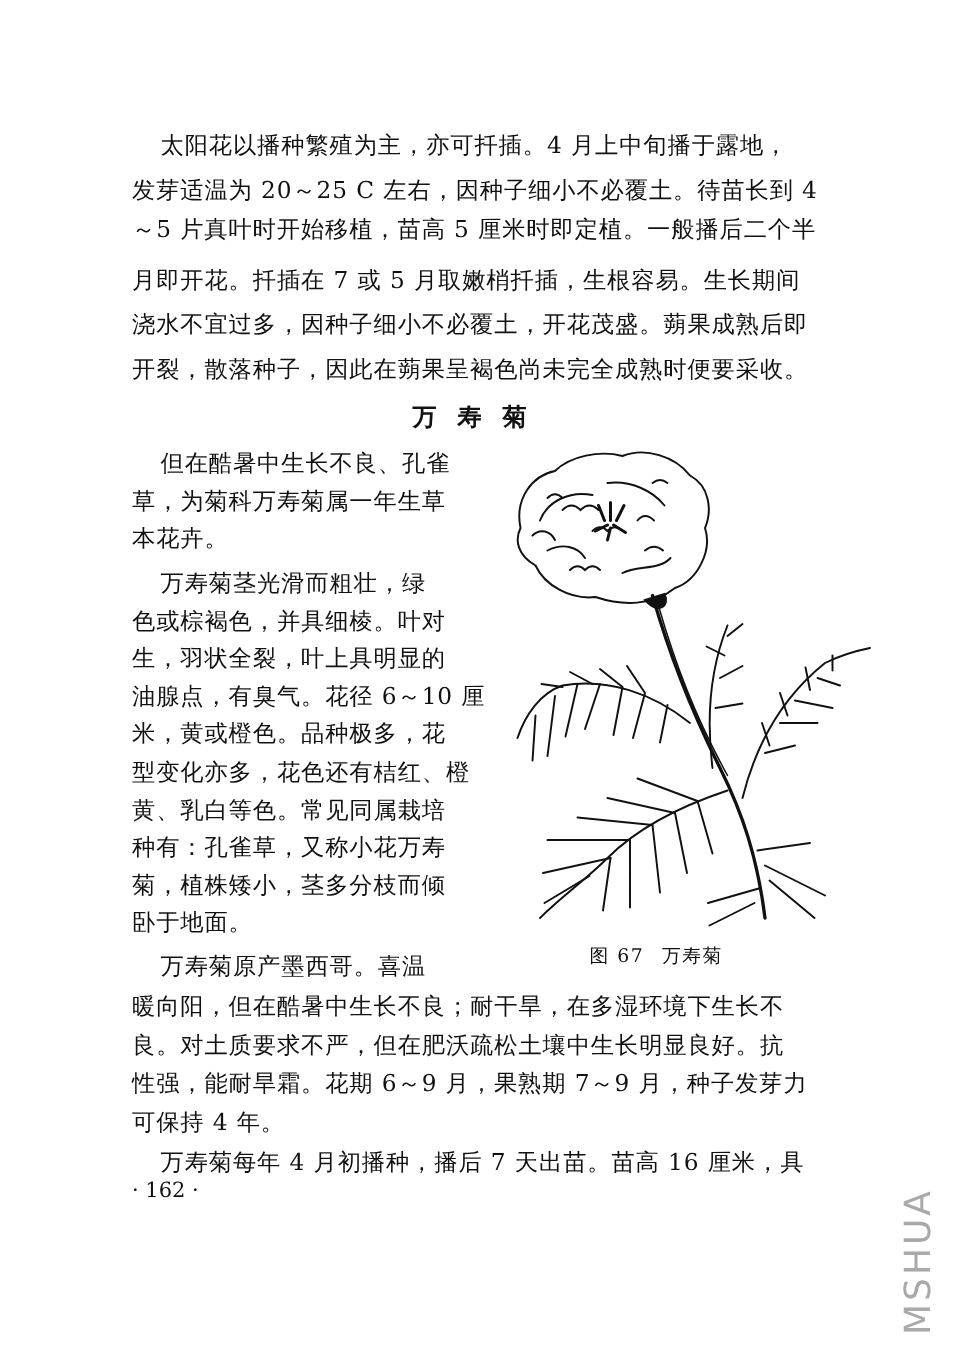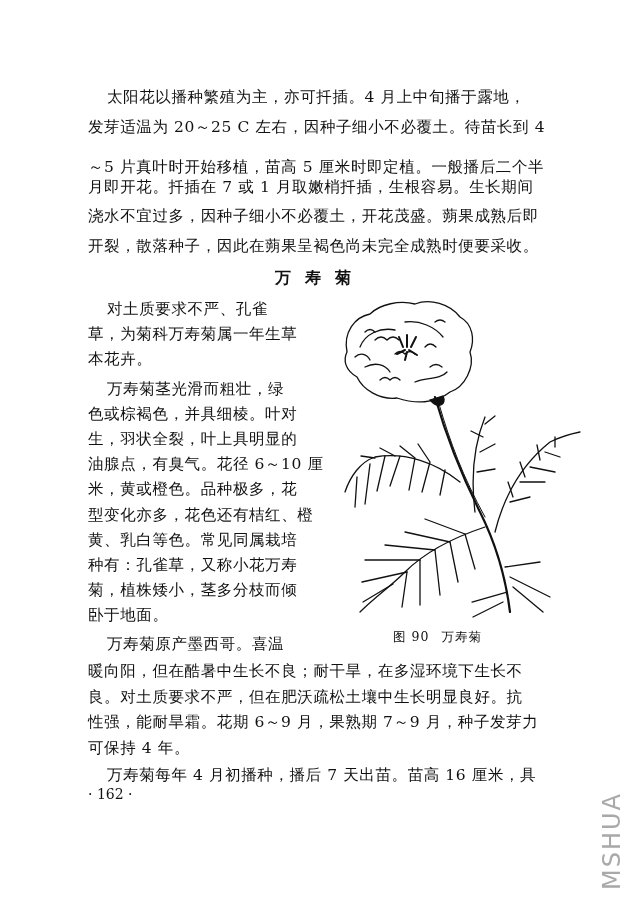--- a/index.html
+++ b/index.html
@@ -22,30 +22,30 @@
     }
   </style>
 </head>
 <body>
 
 <div class="page">
 
   <div>
     <div class="line indent" style="top:86px">太阳花以播种繁殖为主，亦可扦插。4 月上中旬播于露地，</div>
     <div class="line" style="top:116px">发芽适温为 20～25 C 左右，因种子细小不必覆土。待苗长到 4</div>
-    <div class="line" style="top:156px">～5 片真叶时开始移植，苗高 5 厘米时即定植。一般播后二个半</div>
-    <div class="line" style="top:176px">月即开花。扦插在 7 或 1 月取嫩梢扦插，生根容易。生长期间</div>
+    <div class="line" style="top:142px">～5 片真叶时开始移植，苗高 5 厘米时即定植。一般播后二个半</div>
+    <div class="line" style="top:176px">月即开花。扦插在 7 或 5 月取嫩梢扦插，生根容易。生长期间</div>
     <div class="line" style="top:205px">浇水不宜过多，因种子细小不必覆土，开花茂盛。蒴果成熟后即</div>
     <div class="line" style="top:235px">开裂，散落种子，因此在蒴果呈褐色尚未完全成熟时便要采收。</div>
   </div>
 
   <div class="heading">万寿菊</div>
 
   <div>
-    <div class="line indent" style="top:298px">对土质要求不严、孔雀</div>
+    <div class="line indent" style="top:298px">但在酷暑中生长不良、孔雀</div>
     <div class="line" style="top:323px">草，为菊科万寿菊属一年生草</div>
     <div class="line" style="top:348px">本花卉。</div>
     <div class="line indent" style="top:378px">万寿菊茎光滑而粗壮，绿</div>
     <div class="line" style="top:403px">色或棕褐色，并具细棱。叶对</div>
     <div class="line" style="top:428px">生，羽状全裂，叶上具明显的</div>
     <div class="line" style="top:453px">油腺点，有臭气。花径 6～10 厘</div>
     <div class="line" style="top:478px">米，黄或橙色。品种极多，花</div>
     <div class="line" style="top:504px">型变化亦多，花色还有桔红、橙</div>
     <div class="line" style="top:529px">黄、乳白等色。常见同属栽培</div>
     <div class="line" style="top:554px">种有：孔雀草，又称小花万寿</div>
@@ -79,21 +79,21 @@
 
       <path d="M150,235 C120,245 90,260 70,280 C55,295 40,305 25,320"></path>
       <path d="M130,242 l-40,-15 M115,250 l-45,-10 M100,258 l-50,-5 M85,268 l-55,0 M72,280 l-45,10 M58,292 l-30,18"></path>
       <path d="M130,242 l10,35 M115,250 l8,40 M100,258 l5,45 M85,268 l0,45 M72,280 l-5,35"></path>
 
       <path d="M175,285 l40,20 M170,275 l35,-5 M172,300 l-35,10 M168,310 l-30,15 M178,295 l30,25"></path>
     </svg>
   </div>
 
   <div class="caption">
-    <span class="num">图 90</span><span>万寿菊</span>
+    <span class="num">图 67</span><span>万寿菊</span>
   </div>
 
   <div>
     <div class="line" style="top:660px">暖向阳，但在酷暑中生长不良；耐干旱，在多湿环境下生长不</div>
     <div class="line" style="top:686px">良。对土质要求不严，但在肥沃疏松土壤中生长明显良好。抗</div>
     <div class="line" style="top:711px">性强，能耐旱霜。花期 6～9 月，果熟期 7～9 月，种子发芽力</div>
     <div class="line" style="top:737px">可保持 4 年。</div>
     <div class="line indent" style="top:764px">万寿菊每年 4 月初播种，播后 7 天出苗。苗高 16 厘米，具</div>
   </div>
 

